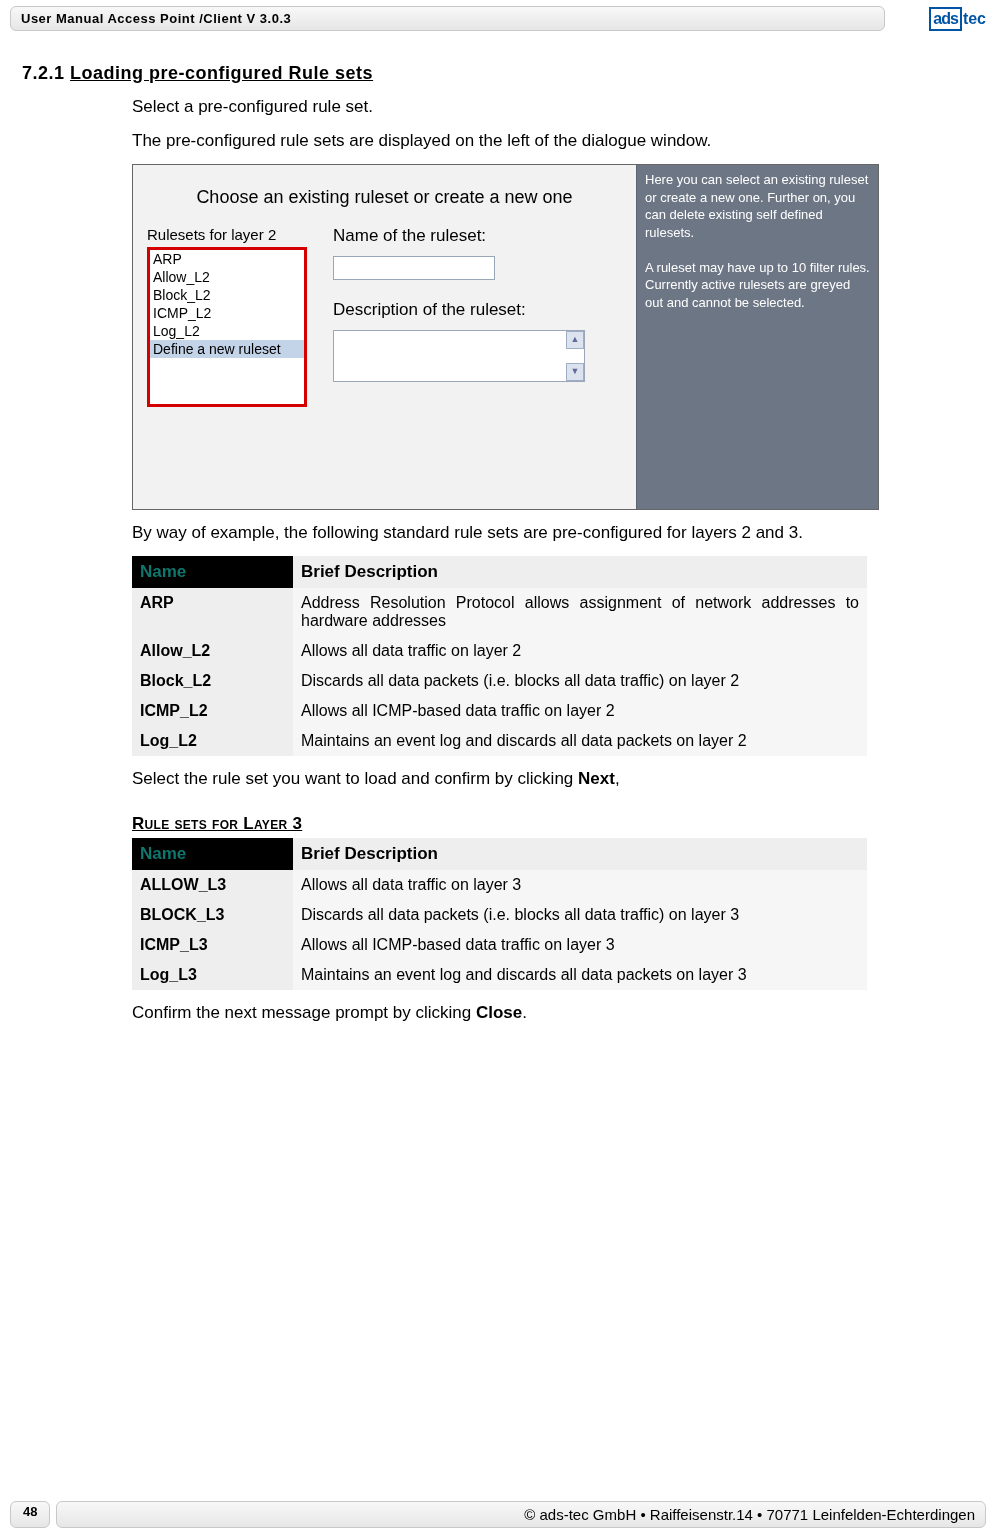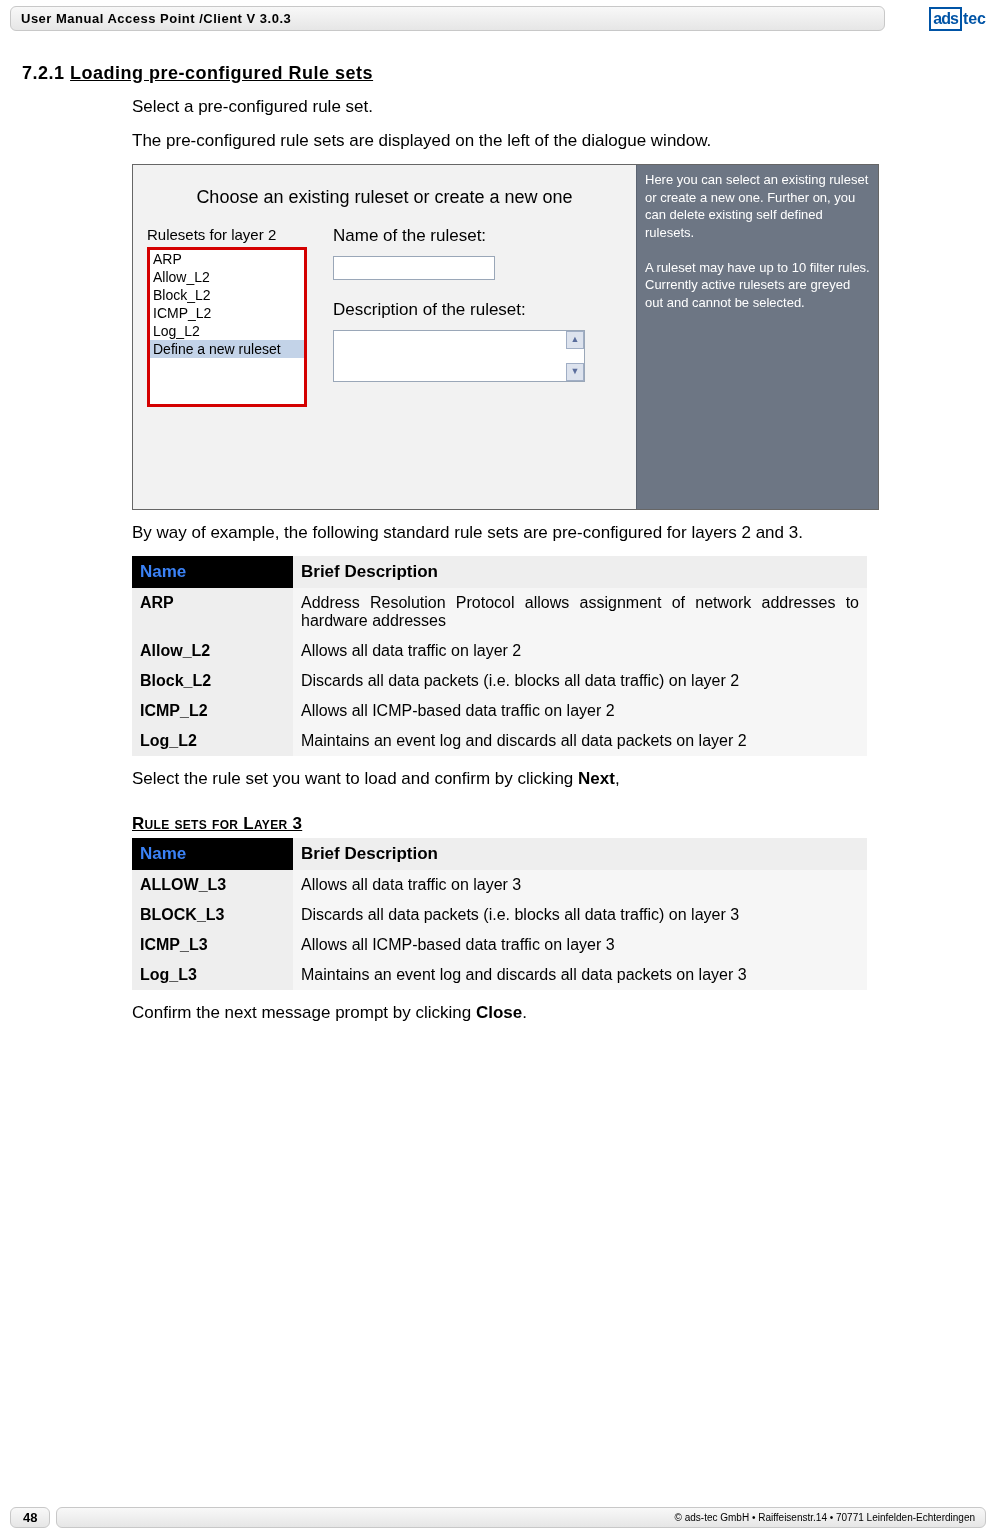--- a/index.html
+++ b/index.html
@@ -175,21 +175,21 @@
     font-size: 16px;
   }
   table.rules th {
     font-family: "Arial Black", Verdana, sans-serif;
     font-size: 17px;
     text-align: left;
     padding: 6px 8px;
   }
   table.rules th.name-col {
     background: #000;
-    color: #3b82f6;
+    color: #0f766e;
     width: 145px;
   }
   table.rules th.desc-col {
     background: #eeeeee;
   }
   table.rules td {
     padding: 6px 8px;
     vertical-align: top;
   }
   table.rules td.name-col {
@@ -218,21 +218,21 @@
     font-family: "Arial Black", Verdana, sans-serif;
     font-size: 13px;
     padding: 2px 12px;
     margin-right: 6px;
   }
   .footer .copy {
     flex: 1;
     background: linear-gradient(#f8f8f8, #e6e6e6);
     border: 1px solid #c8c8c8;
     border-radius: 6px;
-    font-size: 10px;
+    font-size: 15px;
     text-align: right;
     padding: 4px 10px;
   }
   .just { text-align: justify; }
 </style>
 </head>
 <body>
 <div class="fixed-height-spacer">
 
 <div class="page">

